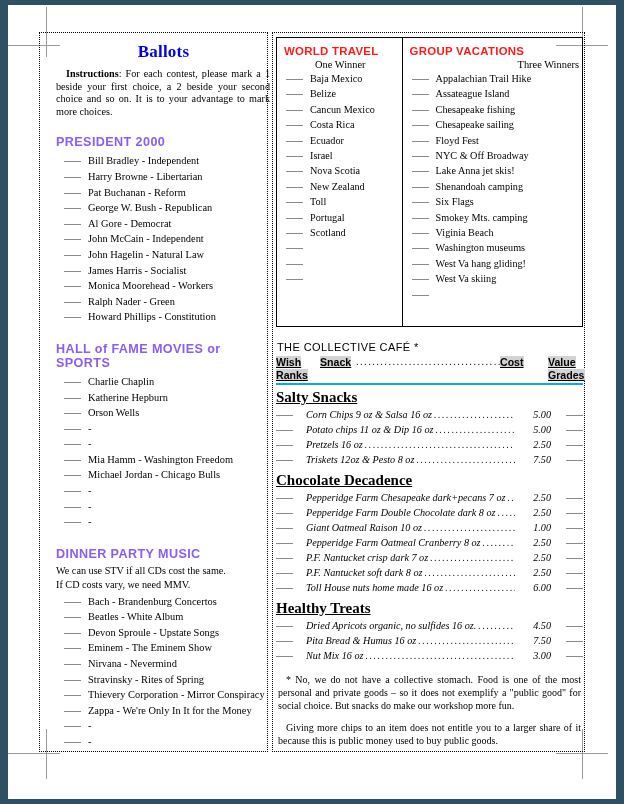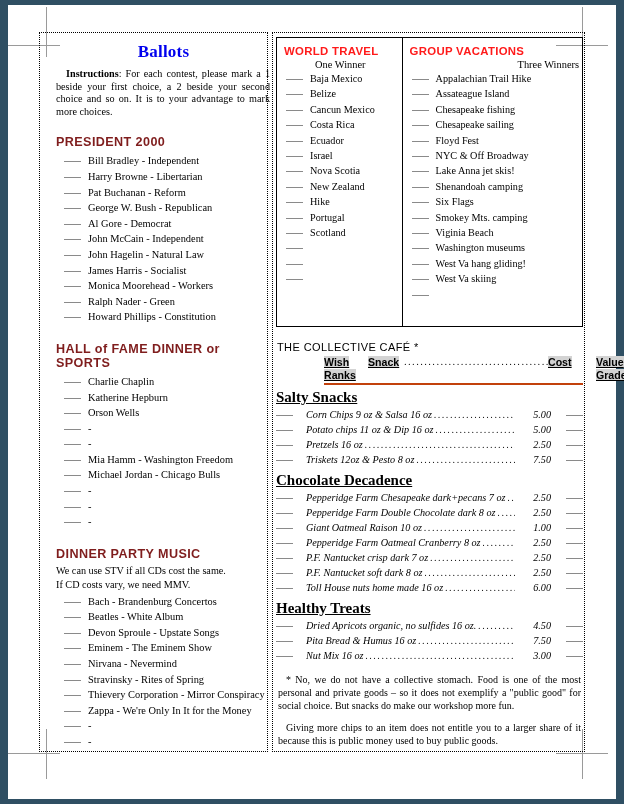--- a/index.html
+++ b/index.html
@@ -84,21 +84,21 @@
   .instructions {
     font-size: 10.2px;
     line-height: 12.6px;
     text-align: justify;
     margin: 0 3px 0 2px;
     text-indent: 10px;
   }
   .instructions b { font-weight: bold; }
 
   .sec-head {
-    color: #7f1d1d;
+    color: #8b5cf6;
     font-family: "Liberation Sans", sans-serif;
     font-weight: bold;
     font-size: 12.6px;
     letter-spacing: 0.4px;
     margin: 17px 0 4px 2px;
   }
 
   .note {
     font-size: 10.2px;
     line-height: 12.4px;
@@ -181,22 +181,21 @@
     font-size: 11px;
     letter-spacing: 0.4px;
     margin: 14px 0 3px 1px;
   }
   .cafe-colhead {
     position: relative;
     height: 27px;
     font-family: "Liberation Sans", sans-serif;
     font-weight: bold;
     font-size: 10.6px;
-    border-bottom: 2px solid #c2410c;
-    margin-left: 48px;
+    border-bottom: 2px solid #0ea5e9;
   }
   .ch {
     position: absolute;
     background: #d3d3d3;
     text-decoration: underline;
   }
   .ch-wish  { left: 0px;   top: 0px; }
   .ch-ranks { left: 0px;   top: 13px; }
   .ch-snack { left: 44px;  top: 0px; }
   .ch-cost  { left: 224px; top: 0px; }
@@ -304,21 +303,21 @@
         <li><span class="blankline"></span><span>George W.  Bush - Republican</span></li>
         <li><span class="blankline"></span><span>Al Gore - Democrat</span></li>
         <li><span class="blankline"></span><span>John McCain  - Independent</span></li>
         <li><span class="blankline"></span><span>John Hagelin  - Natural  Law</span></li>
         <li><span class="blankline"></span><span>James Harris  - Socialist</span></li>
         <li><span class="blankline"></span><span>Monica  Moorehead  - Workers</span></li>
         <li><span class="blankline"></span><span>Ralph Nader  - Green</span></li>
         <li><span class="blankline"></span><span>Howard  Phillips - Constitution</span></li>
       </ul>
 
-    <div class="sec-head">HALL of FAME DINNER or SPORTS</div>
+    <div class="sec-head">HALL of FAME MOVIES or SPORTS</div>
     <ul class="choices">
         <li><span class="blankline"></span><span>Charlie Chaplin</span></li>
         <li><span class="blankline"></span><span>Katherine  Hepburn</span></li>
         <li><span class="blankline"></span><span>Orson  Wells</span></li>
         <li><span class="blankline"></span><span class="dashonly">-</span></li>
         <li><span class="blankline"></span><span class="dashonly">-</span></li>
         <li><span class="blankline"></span><span>Mia Hamm - Washington  Freedom</span></li>
         <li><span class="blankline"></span><span>Michael  Jordan - Chicago  Bulls</span></li>
         <li><span class="blankline"></span><span class="dashonly">-</span></li>
         <li><span class="blankline"></span><span class="dashonly">-</span></li>
@@ -352,21 +351,21 @@
         <div class="winners">One Winner</div>
         <ul class="travel-list">
             <li><span class="blankline"></span><span>Baja Mexico</span></li>
             <li><span class="blankline"></span><span>Belize</span></li>
             <li><span class="blankline"></span><span>Cancun  Mexico</span></li>
             <li><span class="blankline"></span><span>Costa Rica</span></li>
             <li><span class="blankline"></span><span>Ecuador</span></li>
             <li><span class="blankline"></span><span>Israel</span></li>
             <li><span class="blankline"></span><span>Nova  Scotia</span></li>
             <li><span class="blankline"></span><span>New  Zealand</span></li>
-            <li><span class="blankline"></span><span>Hike</span></li>
+            <li><span class="blankline"></span><span>Toll</span></li>
             <li><span class="blankline"></span><span>Portugal</span></li>
             <li><span class="blankline"></span><span>Scotland</span></li>
             <li><span class="blankline"></span><span></span></li>
             <li><span class="blankline"></span><span></span></li>
             <li><span class="blankline"></span><span></span></li>
           </ul>
       </div>
 
       <div class="travel-col second">
         <div class="travel-head">GROUP VACATIONS</div>

